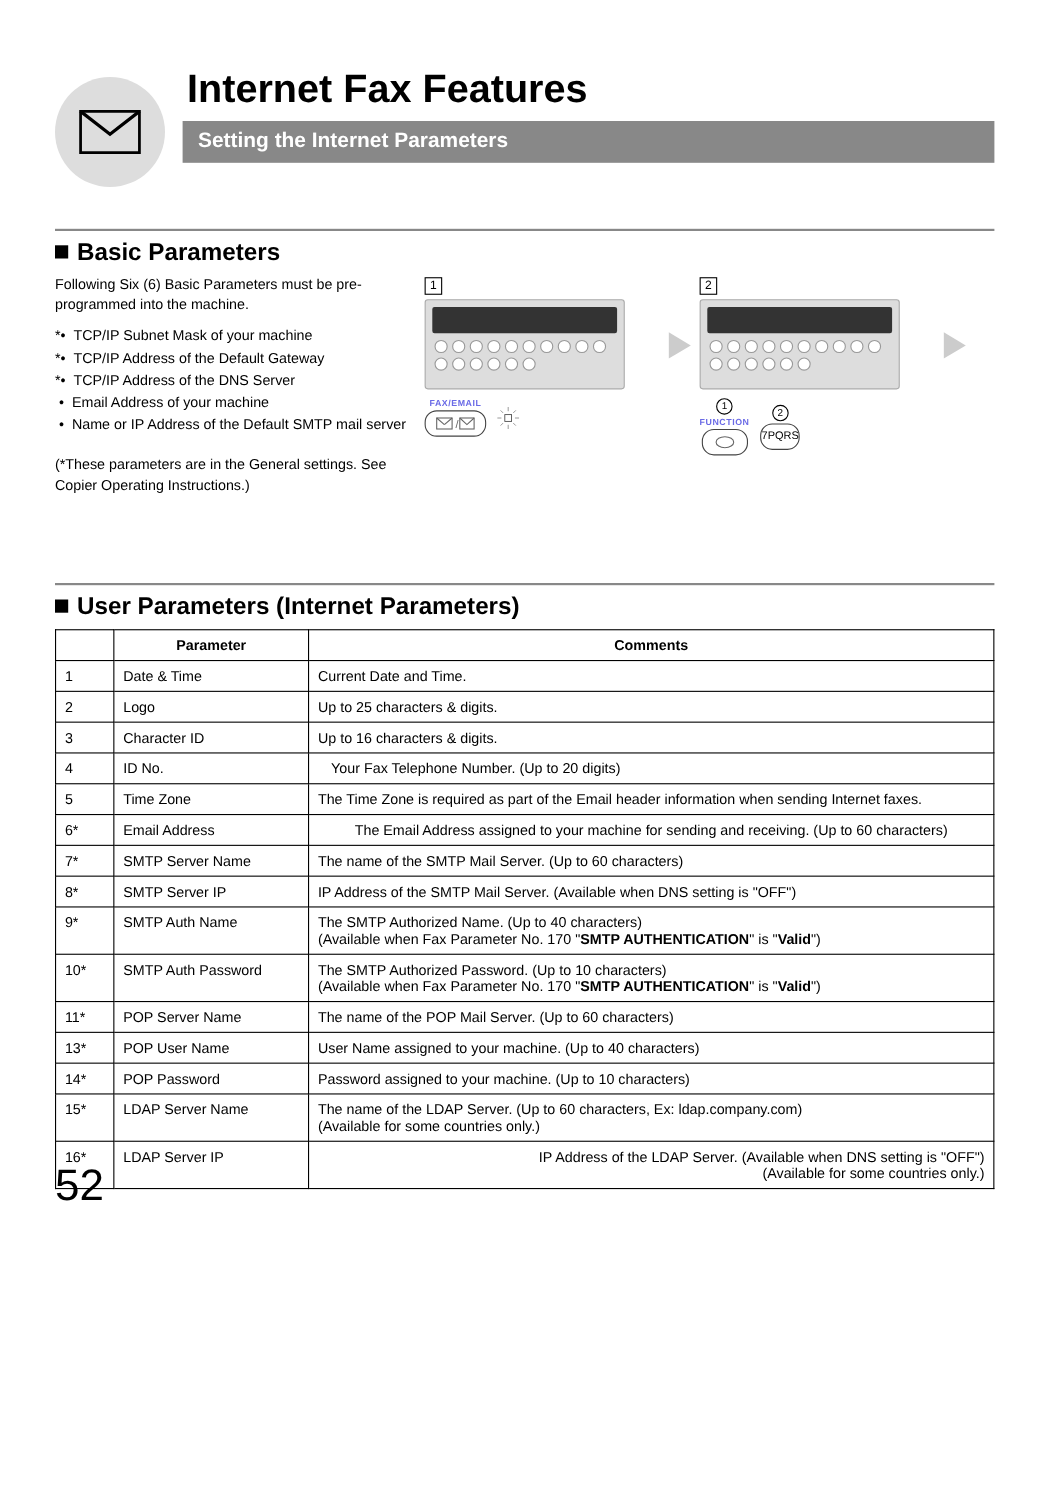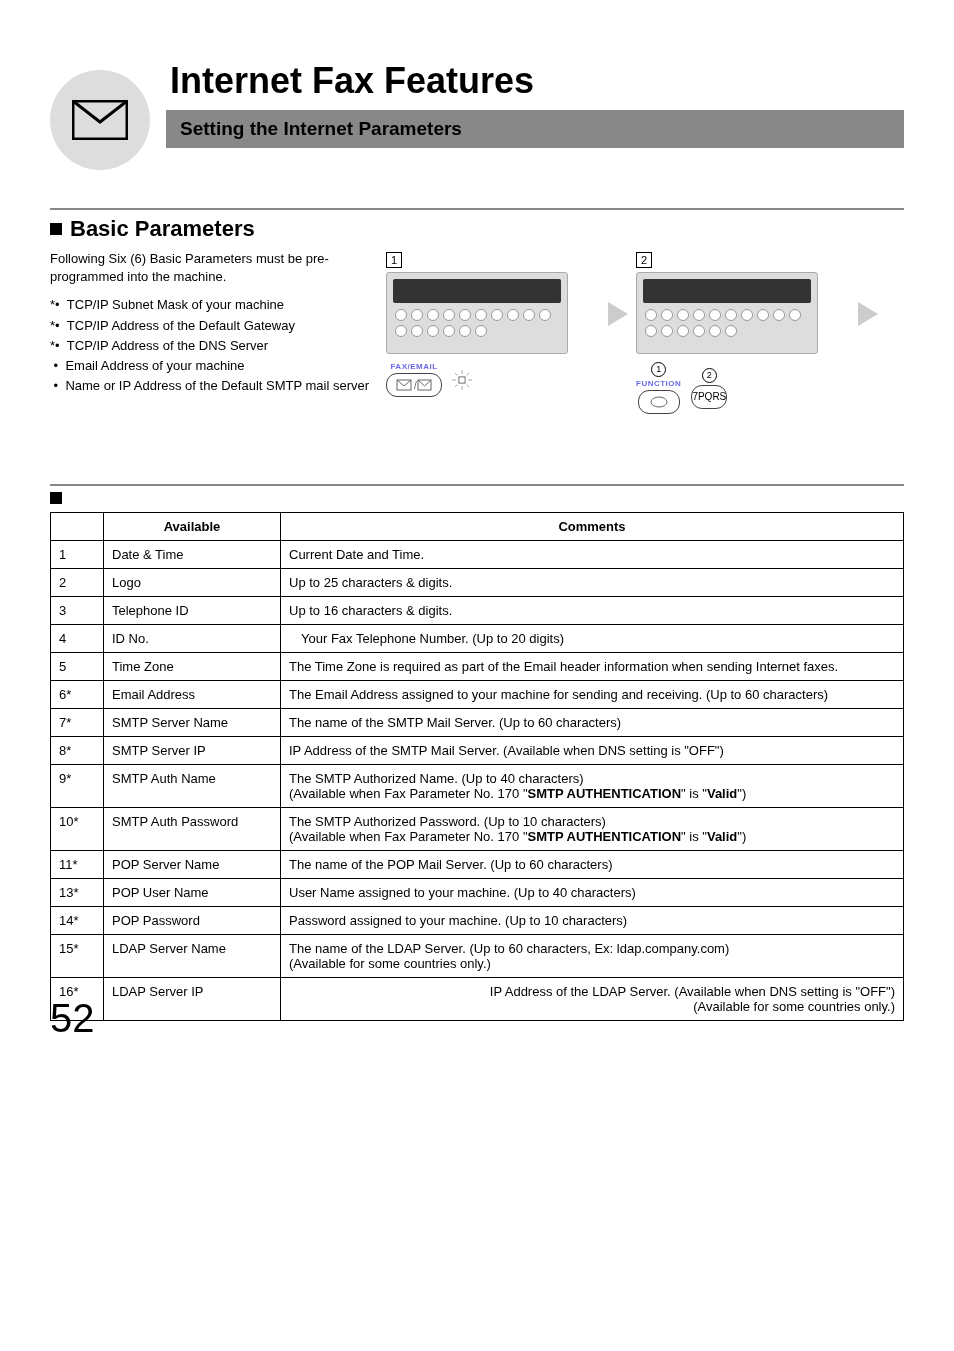--- a/index.html
+++ b/index.html
@@ -35,21 +35,21 @@
     margin-left: 20px;
     flex: 1;
   }
   .main-title {
     font-size: 36px;
     font-weight: bold;
     margin: 0 0 8px 0;
   }
   .subtitle-bar {
     background: #888;
-    color: #000000;
+    color: #ffffff;
     font-size: 19px;
     font-weight: bold;
     padding: 8px 14px;
     margin-left: -4px;
   }
   .section-rule {
     border-top: 2px solid #888;
     margin: 38px 0 6px 0;
   }
   .section-rule2 {
@@ -221,20 +221,21 @@
   <div class="two-col">
     <div class="left-col">
       <p>Following Six (6) Basic Parameters must be pre-programmed into the machine.</p>
       <ul class="bp-list" id="bp-list">
           <li>*•&nbsp;&nbsp;TCP/IP Subnet Mask of your machine</li>
           <li>*•&nbsp;&nbsp;TCP/IP Address of the Default Gateway</li>
           <li>*•&nbsp;&nbsp;TCP/IP Address of the DNS Server</li>
           <li>&nbsp;•&nbsp;&nbsp;Email Address of your machine</li>
           <li>&nbsp;•&nbsp;&nbsp;Name or IP Address of the Default SMTP mail server</li>
         </ul>
+      <p>(*These parameters are in the General settings. See Copier Operating Instructions.)</p>
     </div>
 
     <div class="right-col">
       <div class="step">
         <span class="step-num">1</span>
         <div style="position:relative;">
           <div class="device">
             <div class="device-dots">
               <span></span>
                 <span></span>
@@ -328,61 +329,62 @@
             </div>
           </div>
         </div>
       </div>
     </div>
   </div>
 
   <div class="section-rule2" style="margin-top:70px"></div>
   <div class="section-head">
     <div class="bullet-sq"></div>
+    <div class="section-title">User Parameters (Internet Parameters)</div>
   </div>
 
   <div class="table-wrap">
     <table class="params">
       <thead>
         <tr>
           <th></th>
-          <th>Available</th>
+          <th>Parameter</th>
           <th>Comments</th>
         </tr>
       </thead>
       <tbody id="params-tbody">
           <tr>
             <td class="num">1</td>
             <td class="param-name">Date &amp; Time</td>
             <td style="white-space: pre-line;">Current Date and Time.</td>
           </tr>
           <tr>
             <td class="num">2</td>
             <td class="param-name">Logo</td>
             <td style="white-space: pre-line;">Up to 25 characters &amp; digits.</td>
           </tr>
           <tr>
             <td class="num">3</td>
-            <td class="param-name">Telephone ID</td>
+            <td class="param-name">Character ID</td>
             <td style="white-space: pre-line;">Up to 16 characters &amp; digits.</td>
           </tr>
           <tr>
             <td class="num">4</td>
             <td class="param-name">ID No.</td>
             <td style="white-space: pre-line; padding-left: 20px;">Your Fax Telephone Number. (Up to 20 digits)</td>
           </tr>
           <tr>
             <td class="num">5</td>
             <td class="param-name">Time Zone</td>
             <td style="white-space: pre-line;">The Time Zone is required as part of the Email header information when sending Internet faxes.</td>
           </tr>
           <tr>
             <td class="num">6*</td>
             <td class="param-name">Email Address</td>
-            <td style="white-space: pre-line;">The Email Address assigned to your machine for sending and receiving. (Up to 60 characters)</td>
+            <td style="white-space: pre-line; text-align: center;">The Email Address assigned to your machine for sending and receiving. (Up to 60 characters)</td>
           </tr>
           <tr>
             <td class="num">7*</td>
             <td class="param-name">SMTP Server Name</td>
             <td style="white-space: pre-line;">The name of the SMTP Mail Server. (Up to 60 characters)</td>
           </tr>
           <tr>
             <td class="num">8*</td>
             <td class="param-name">SMTP Server IP</td>
             <td style="white-space: pre-line;">IP Address of the SMTP Mail Server. (Available when DNS setting is "OFF")</td>

